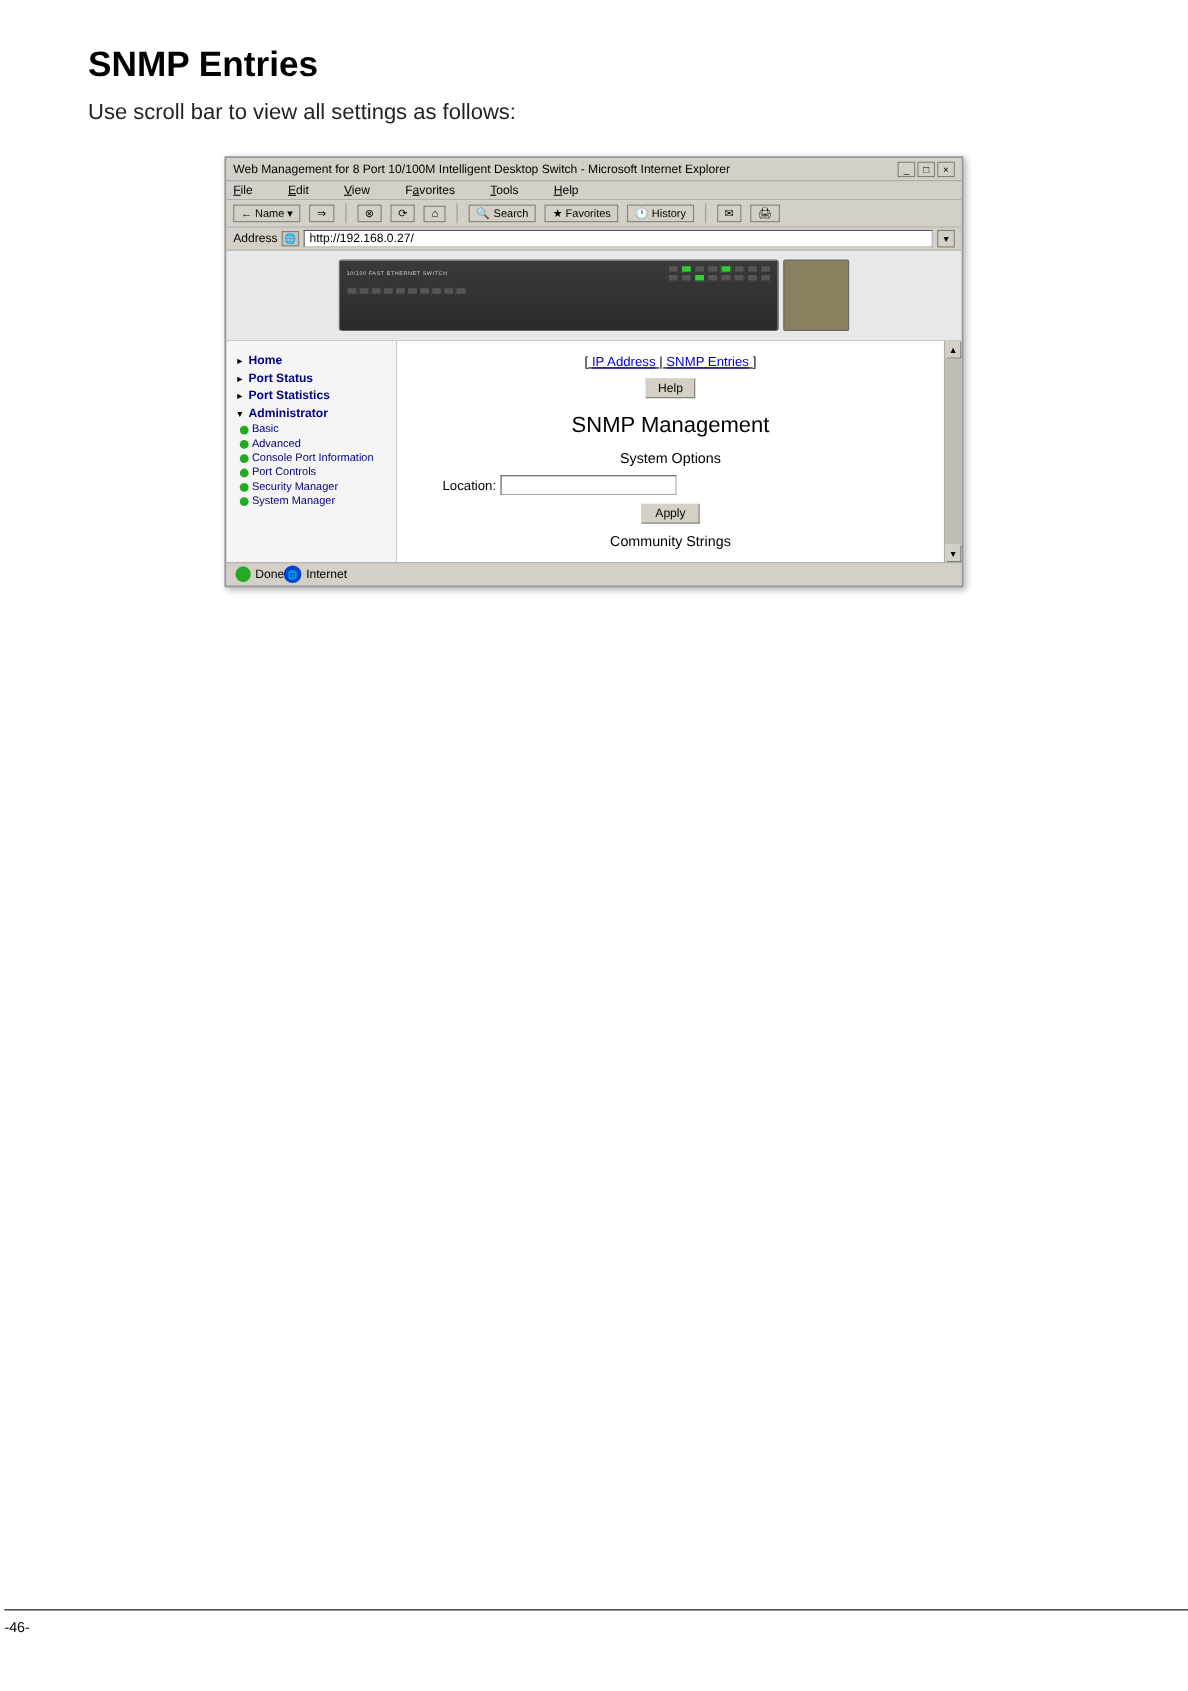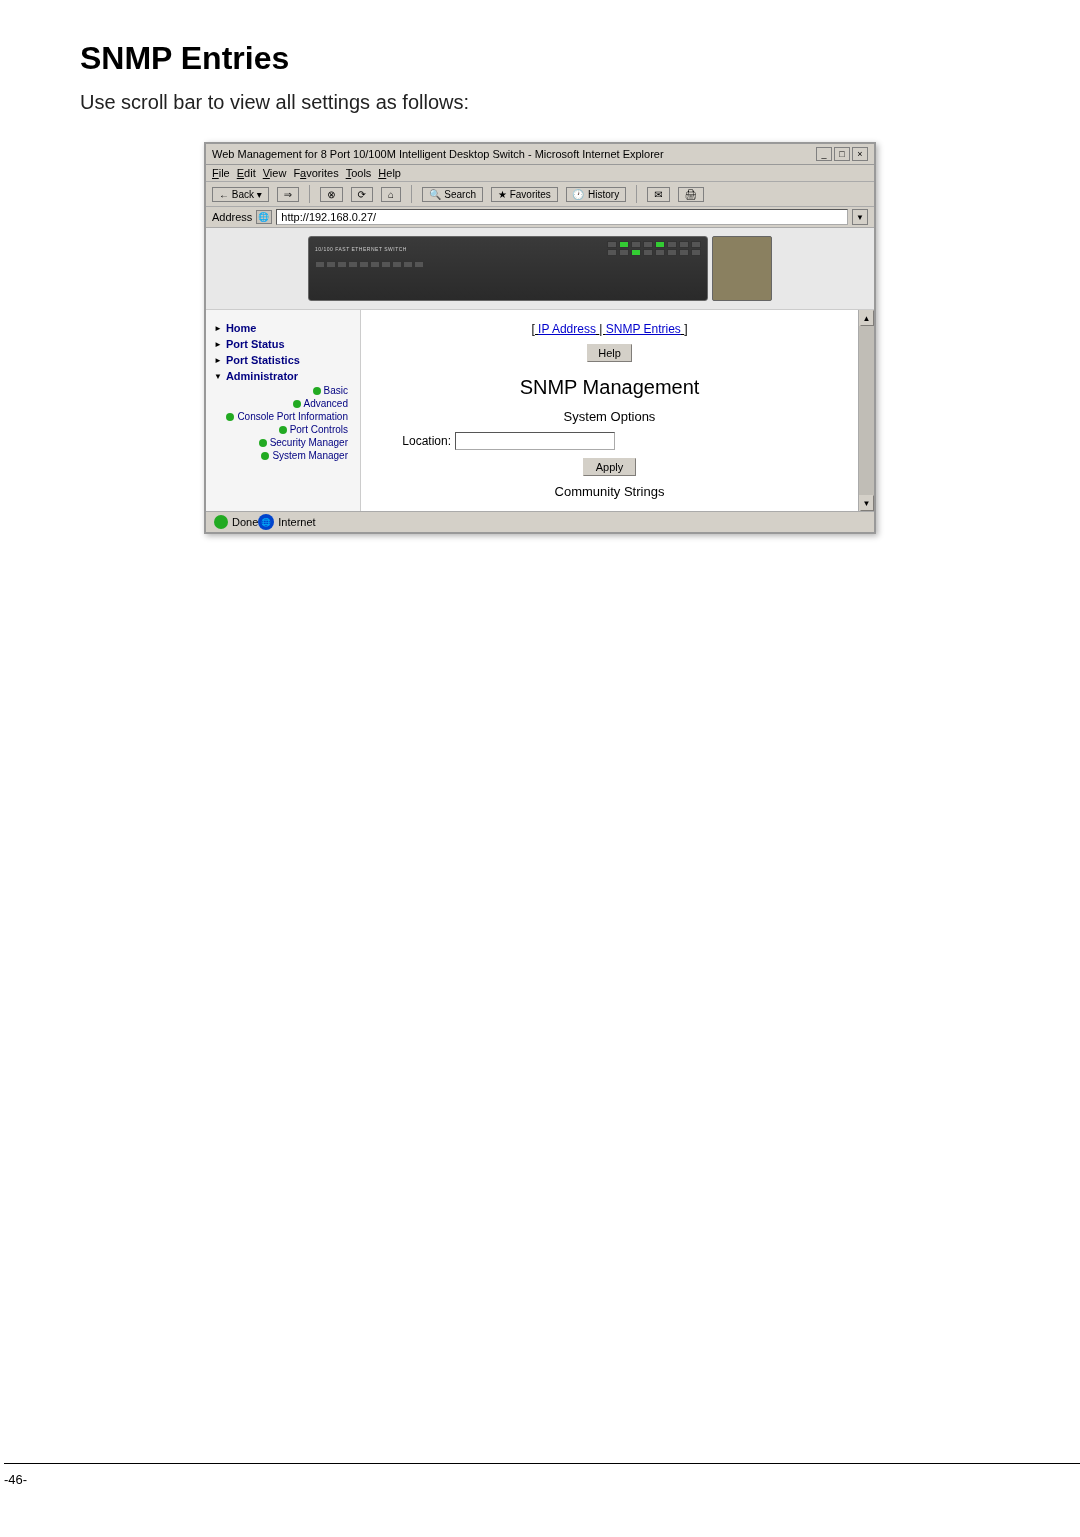--- a/index.html
+++ b/index.html
@@ -71,21 +71,21 @@
       display: flex;
       align-items: center;
       justify-content: center;
       cursor: pointer;
     }
 
     .browser-menubar {
       background: #d4d0c8;
       padding: 2px 6px;
       display: flex;
-      gap: 7px;
+      gap: 32px;
       border-bottom: 1px solid #aaa;
     }
 
     .browser-menu-item {
       font-size: 11px;
       color: #000;
       cursor: pointer;
       text-decoration: none;
     }
 
@@ -192,21 +192,20 @@
     }
 
     .sidebar-sub-item {
       display: flex;
       align-items: center;
       gap: 3px;
       padding: 1px 4px;
       cursor: pointer;
       font-size: 10px;
       color: #000080;
-      justify-content: flex-end;
     }
 
     .sidebar-circle {
       width: 8px;
       height: 8px;
       border-radius: 50%;
       flex-shrink: 0;
     }
 
     .circle-green { background: #22aa22; }
@@ -462,21 +461,21 @@
     <div class="browser-menubar">
       <span class="browser-menu-item"><span class="underline">F</span>ile</span>
       <span class="browser-menu-item"><span class="underline">E</span>dit</span>
       <span class="browser-menu-item"><span class="underline">V</span>iew</span>
       <span class="browser-menu-item">F<span class="underline">a</span>vorites</span>
       <span class="browser-menu-item"><span class="underline">T</span>ools</span>
       <span class="browser-menu-item"><span class="underline">H</span>elp</span>
     </div>
 
     <div class="browser-toolbar">
-      <button class="toolbar-btn">← Back ▾</button>
+      <button class="toolbar-btn">← Name ▾</button>
       <button class="toolbar-btn">⇒</button>
       <span class="toolbar-separator"></span>
       <button class="toolbar-btn">⊗</button>
       <button class="toolbar-btn">⟳</button>
       <button class="toolbar-btn">⌂</button>
       <span class="toolbar-separator"></span>
       <button class="toolbar-btn">🔍 Search</button>
       <button class="toolbar-btn">★ Favorites</button>
       <button class="toolbar-btn">🕐 History</button>
       <span class="toolbar-separator"></span>

